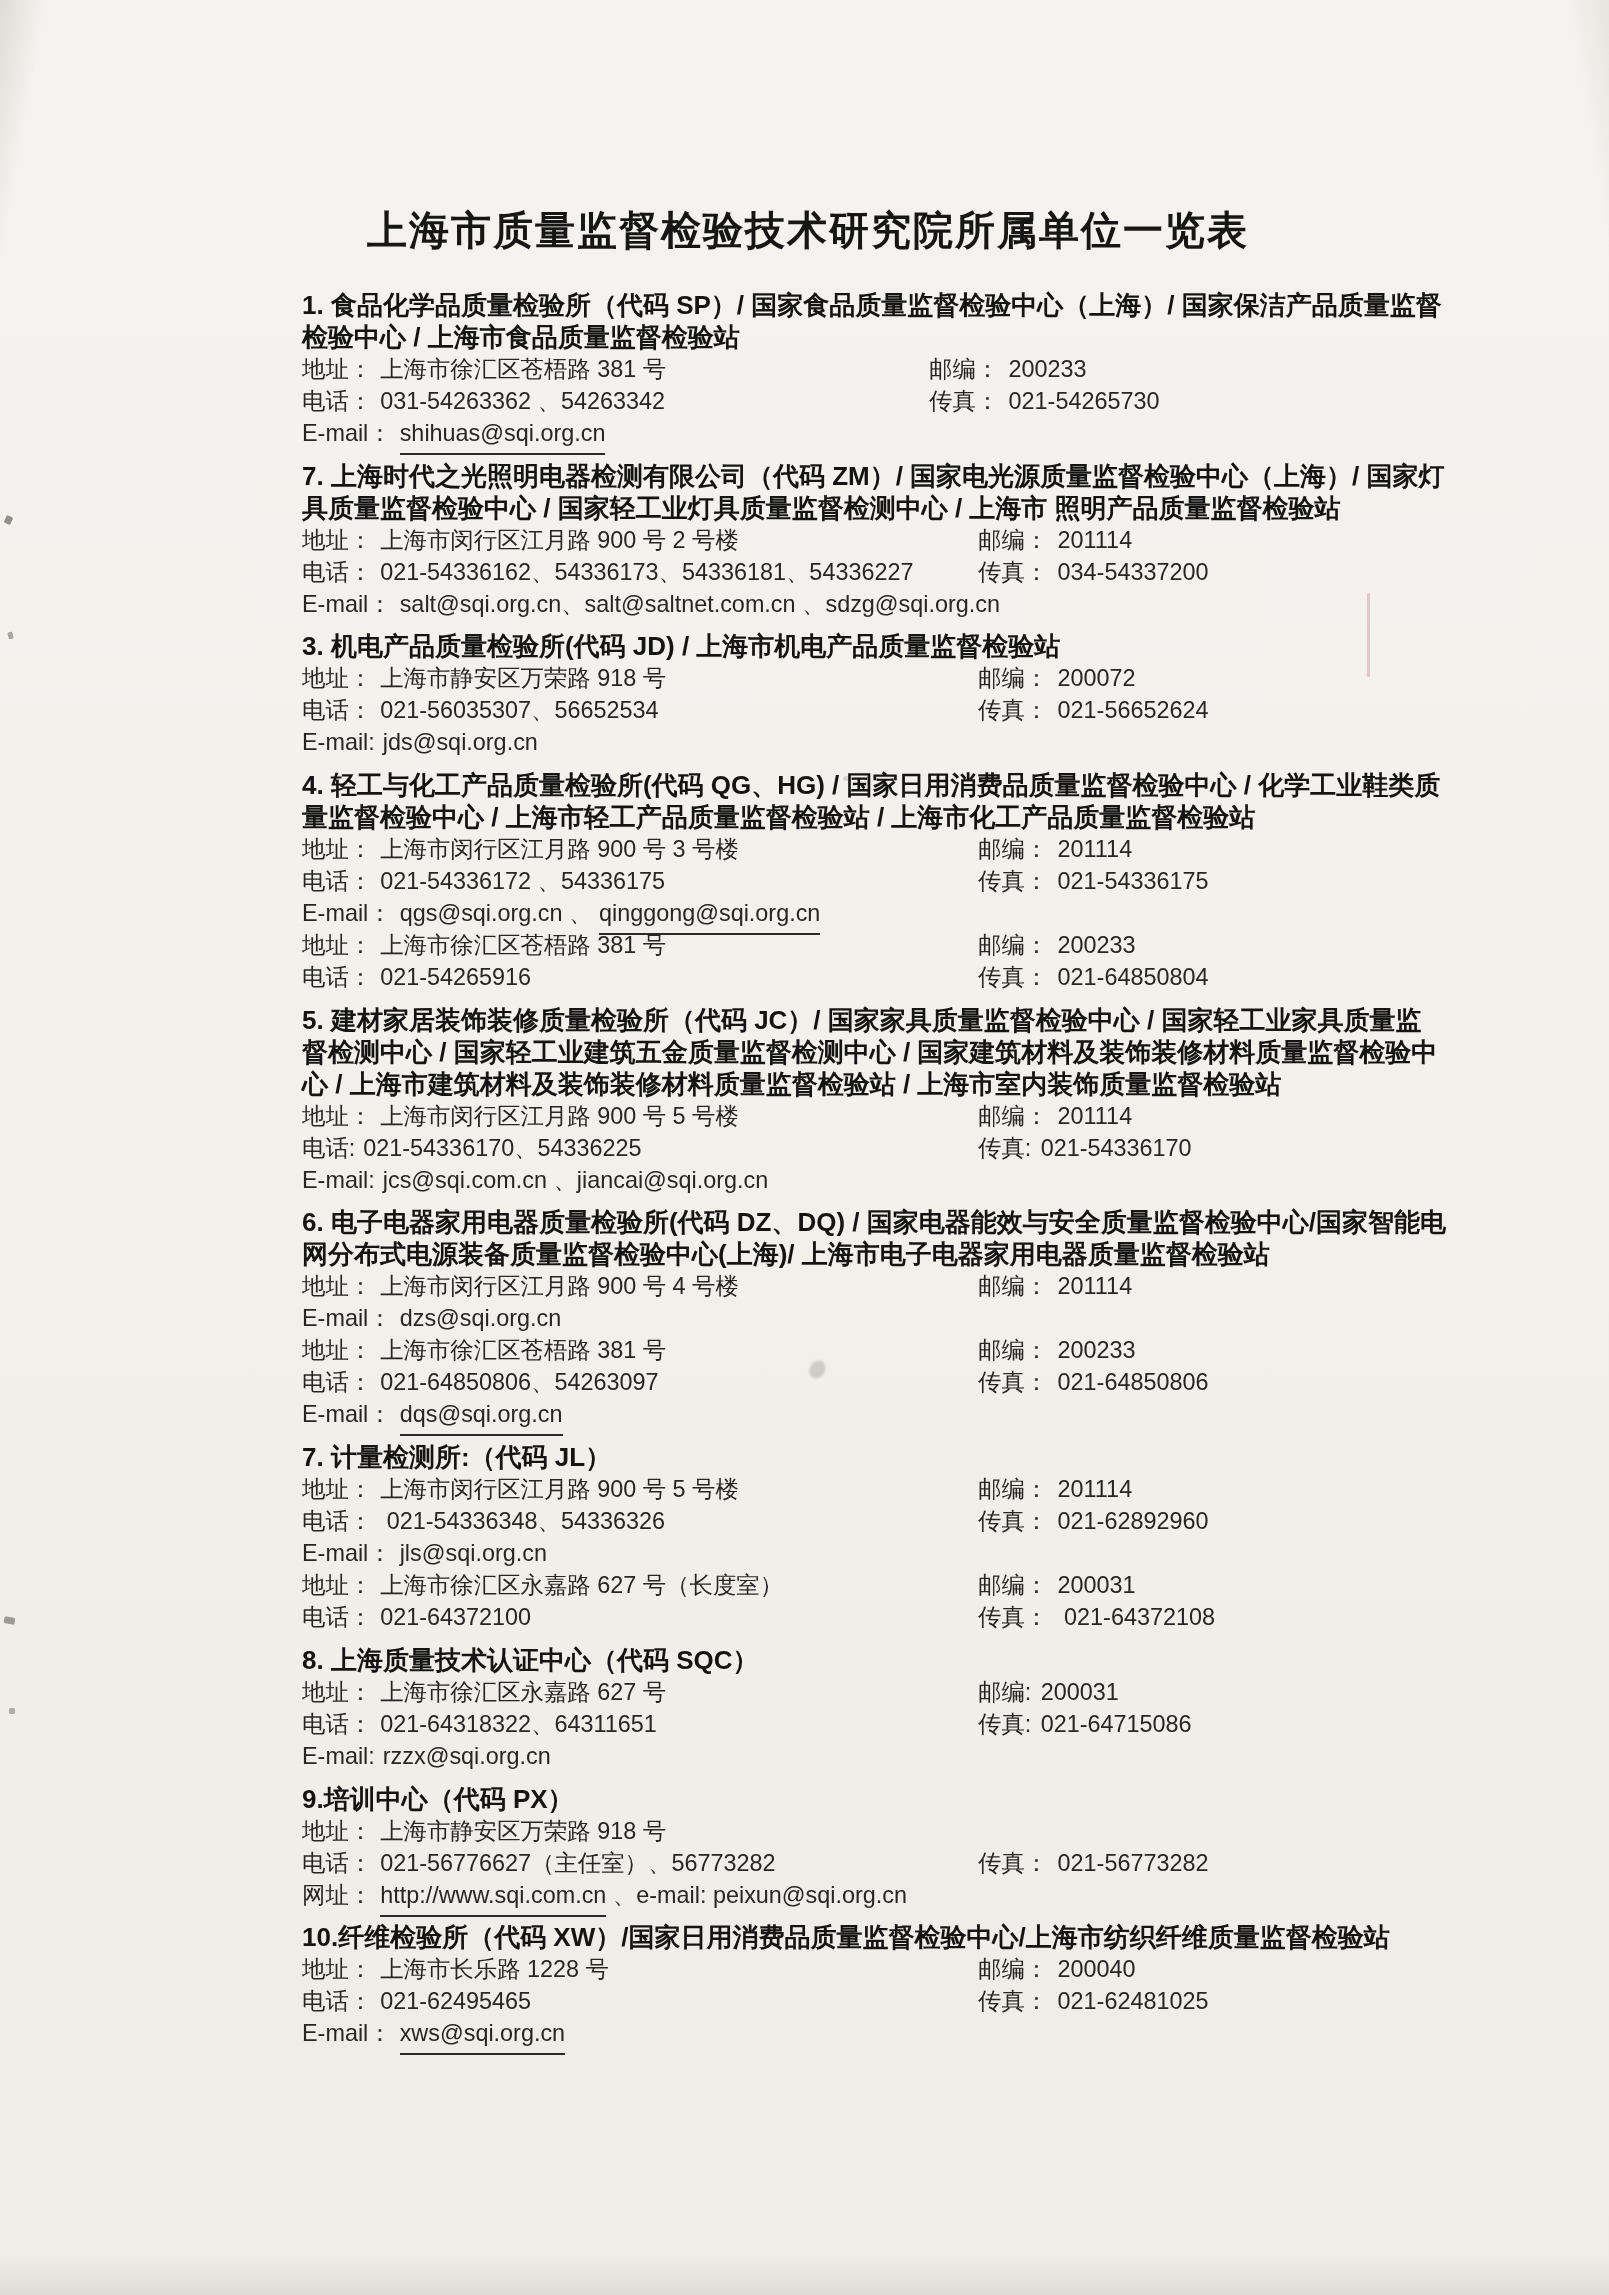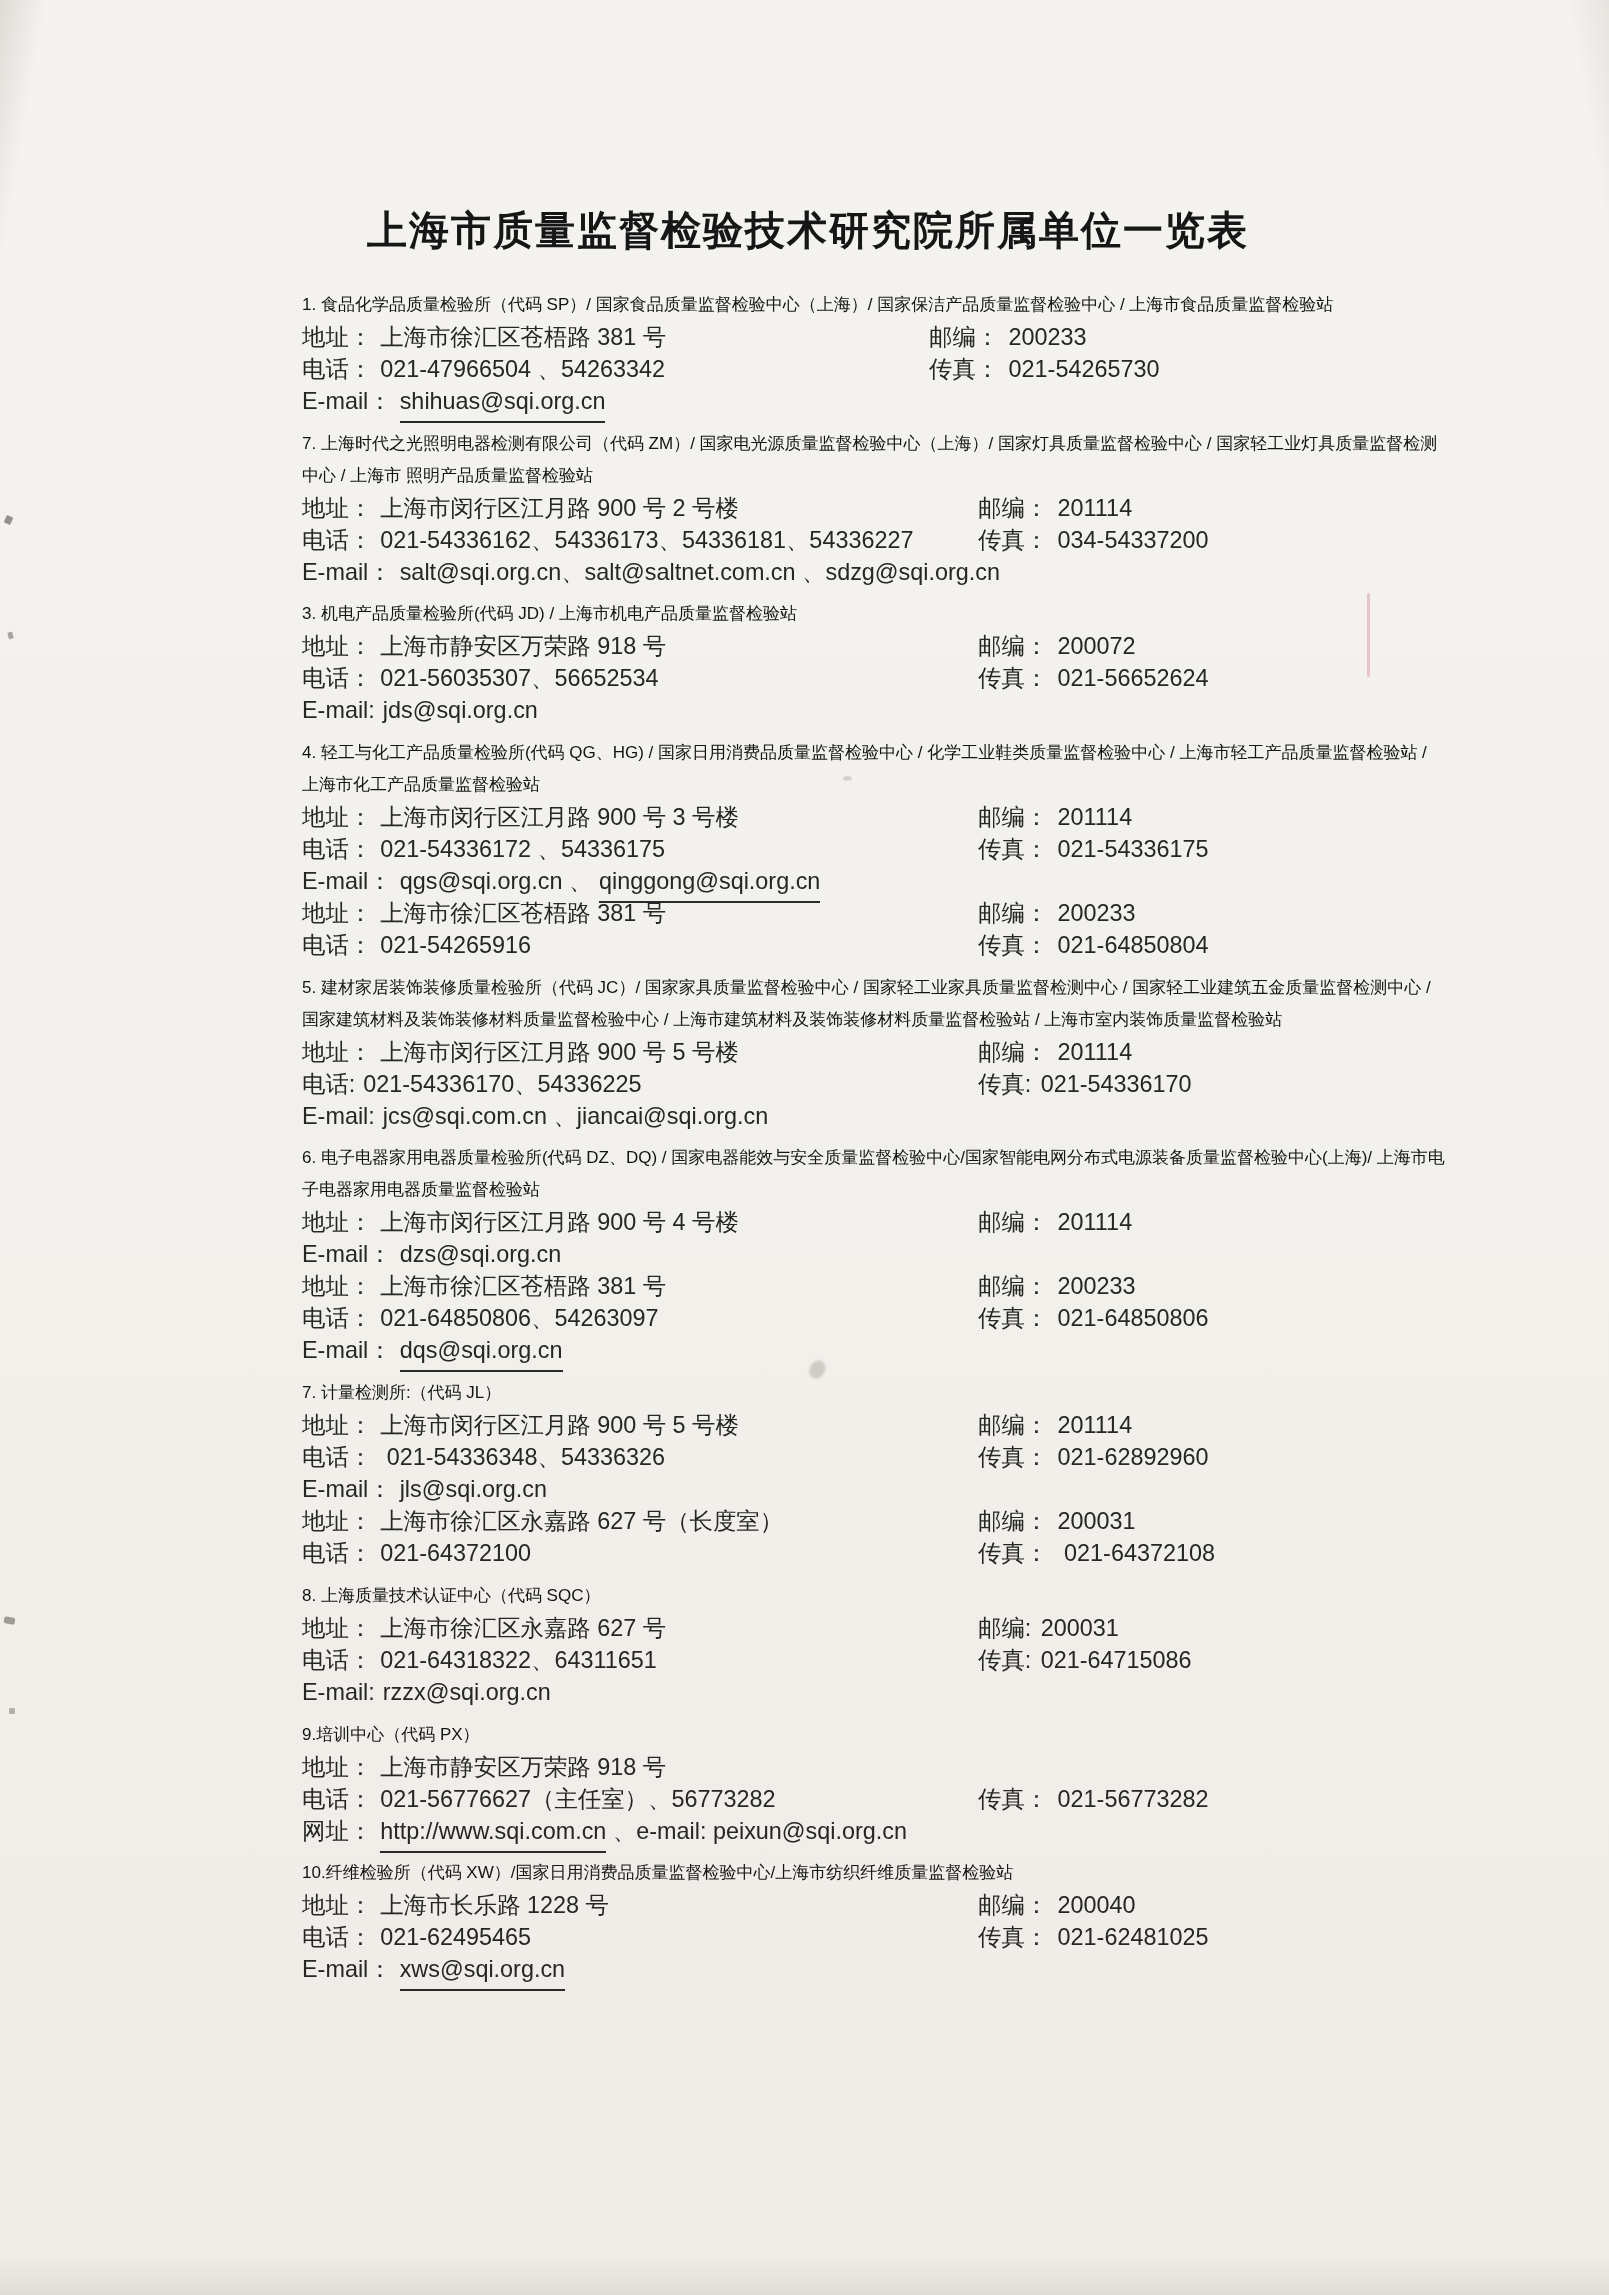--- a/index.html
+++ b/index.html
@@ -16,21 +16,21 @@
       linear-gradient(0deg,   rgba(205,202,196,0.45) 0px, rgba(242,240,236,0) 37px),
       linear-gradient(180deg, #f5f3ef 0%, #f2f0eb 55%, #efece7 100%);
   }
   .content{position:absolute;left:302px;top:212px;width:1144px;}
   .doc-title{
     font-size:40px;font-weight:700;letter-spacing:2px;color:#161616;
     text-align:center;width:1012px;margin:0 0 40px 0;line-height:37px;
   }
   .item{margin-top:10.7px;}
   .item:first-child{margin-top:0;}
-  .item-heading{font-size:17px;font-weight:400;line-height:32px;color:#141414;}
+  .item-heading{font-size:26px;font-weight:700;line-height:32px;color:#141414;}
   .row{position:relative;font-size:23.4px;line-height:32px;color:#262626;white-space:nowrap;}
   .lab{margin-right:8px;}
   .row-right{position:absolute;left:676px;top:0;white-space:nowrap;}
   .item:first-child .row-right{left:627px;}
   .rlab{margin-right:9.4px;}
   .useg{border-bottom:2px solid #2a2a2a;padding-bottom:7px;}
   
   .artifact{position:absolute;pointer-events:none;}
   .pink-line{left:1367px;top:593px;width:2.7px;height:84px;background:rgba(214,130,150,0.42);border-radius:1.3px;filter:blur(0.7px);}
   .speck-1{left:5.3px;top:516px;width:6.7px;height:8px;background:rgba(70,65,60,0.55);border-radius:1.3px;transform:rotate(25deg);}
@@ -51,21 +51,21 @@
   <div class="artifact speck-4"></div>
   <div class="artifact smudge-1"></div>
   <div class="artifact smudge-2"></div>
 
   <div class="content">
     <h1 class="doc-title">上海市质量监督检验技术研究院所属单位一览表</h1>
     <div id="units-list">
         <div class="item">
           <div class="item-heading">1. 食品化学品质量检验所（代码 SP）/ 国家食品质量监督检验中心（上海）/ 国家保洁产品质量监督检验中心 / 上海市食品质量监督检验站</div>
           <div class="row"><span class="lab">地址：</span><span class="txt"><span class="seg">上海市徐汇区苍梧路 381 号</span></span><span class="row-right"><span class="rlab">邮编：</span><span class="rval">200233</span></span></div>
-          <div class="row"><span class="lab">电话：</span><span class="txt"><span class="seg">021-47966504 、54263342</span></span><span class="row-right"><span class="rlab">传真：</span><span class="rval">021-54265730</span></span></div>
+          <div class="row"><span class="lab">电话：</span><span class="txt"><span class="seg">031-54263362 、54263342</span></span><span class="row-right"><span class="rlab">传真：</span><span class="rval">021-54265730</span></span></div>
           <div class="row"><span class="lab">E-mail：</span><span class="txt"><span class="useg">shihuas@sqi.org.cn</span></span></div>
         </div>
         <div class="item">
           <div class="item-heading">7. 上海时代之光照明电器检测有限公司（代码 ZM）/ 国家电光源质量监督检验中心（上海）/ 国家灯具质量监督检验中心 / 国家轻工业灯具质量监督检测中心 / 上海市 照明产品质量监督检验站</div>
           <div class="row"><span class="lab">地址：</span><span class="txt"><span class="seg">上海市闵行区江月路 900 号 2 号楼</span></span><span class="row-right"><span class="rlab">邮编：</span><span class="rval">201114</span></span></div>
           <div class="row"><span class="lab">电话：</span><span class="txt"><span class="seg">021-54336162、54336173、54336181、54336227</span></span><span class="row-right"><span class="rlab">传真：</span><span class="rval">034-54337200</span></span></div>
           <div class="row"><span class="lab">E-mail：</span><span class="txt"><span class="seg">salt@sqi.org.cn、salt@saltnet.com.cn 、sdzg@sqi.org.cn</span></span></div>
         </div>
         <div class="item">
           <div class="item-heading">3. 机电产品质量检验所(代码 JD) / 上海市机电产品质量监督检验站</div>

